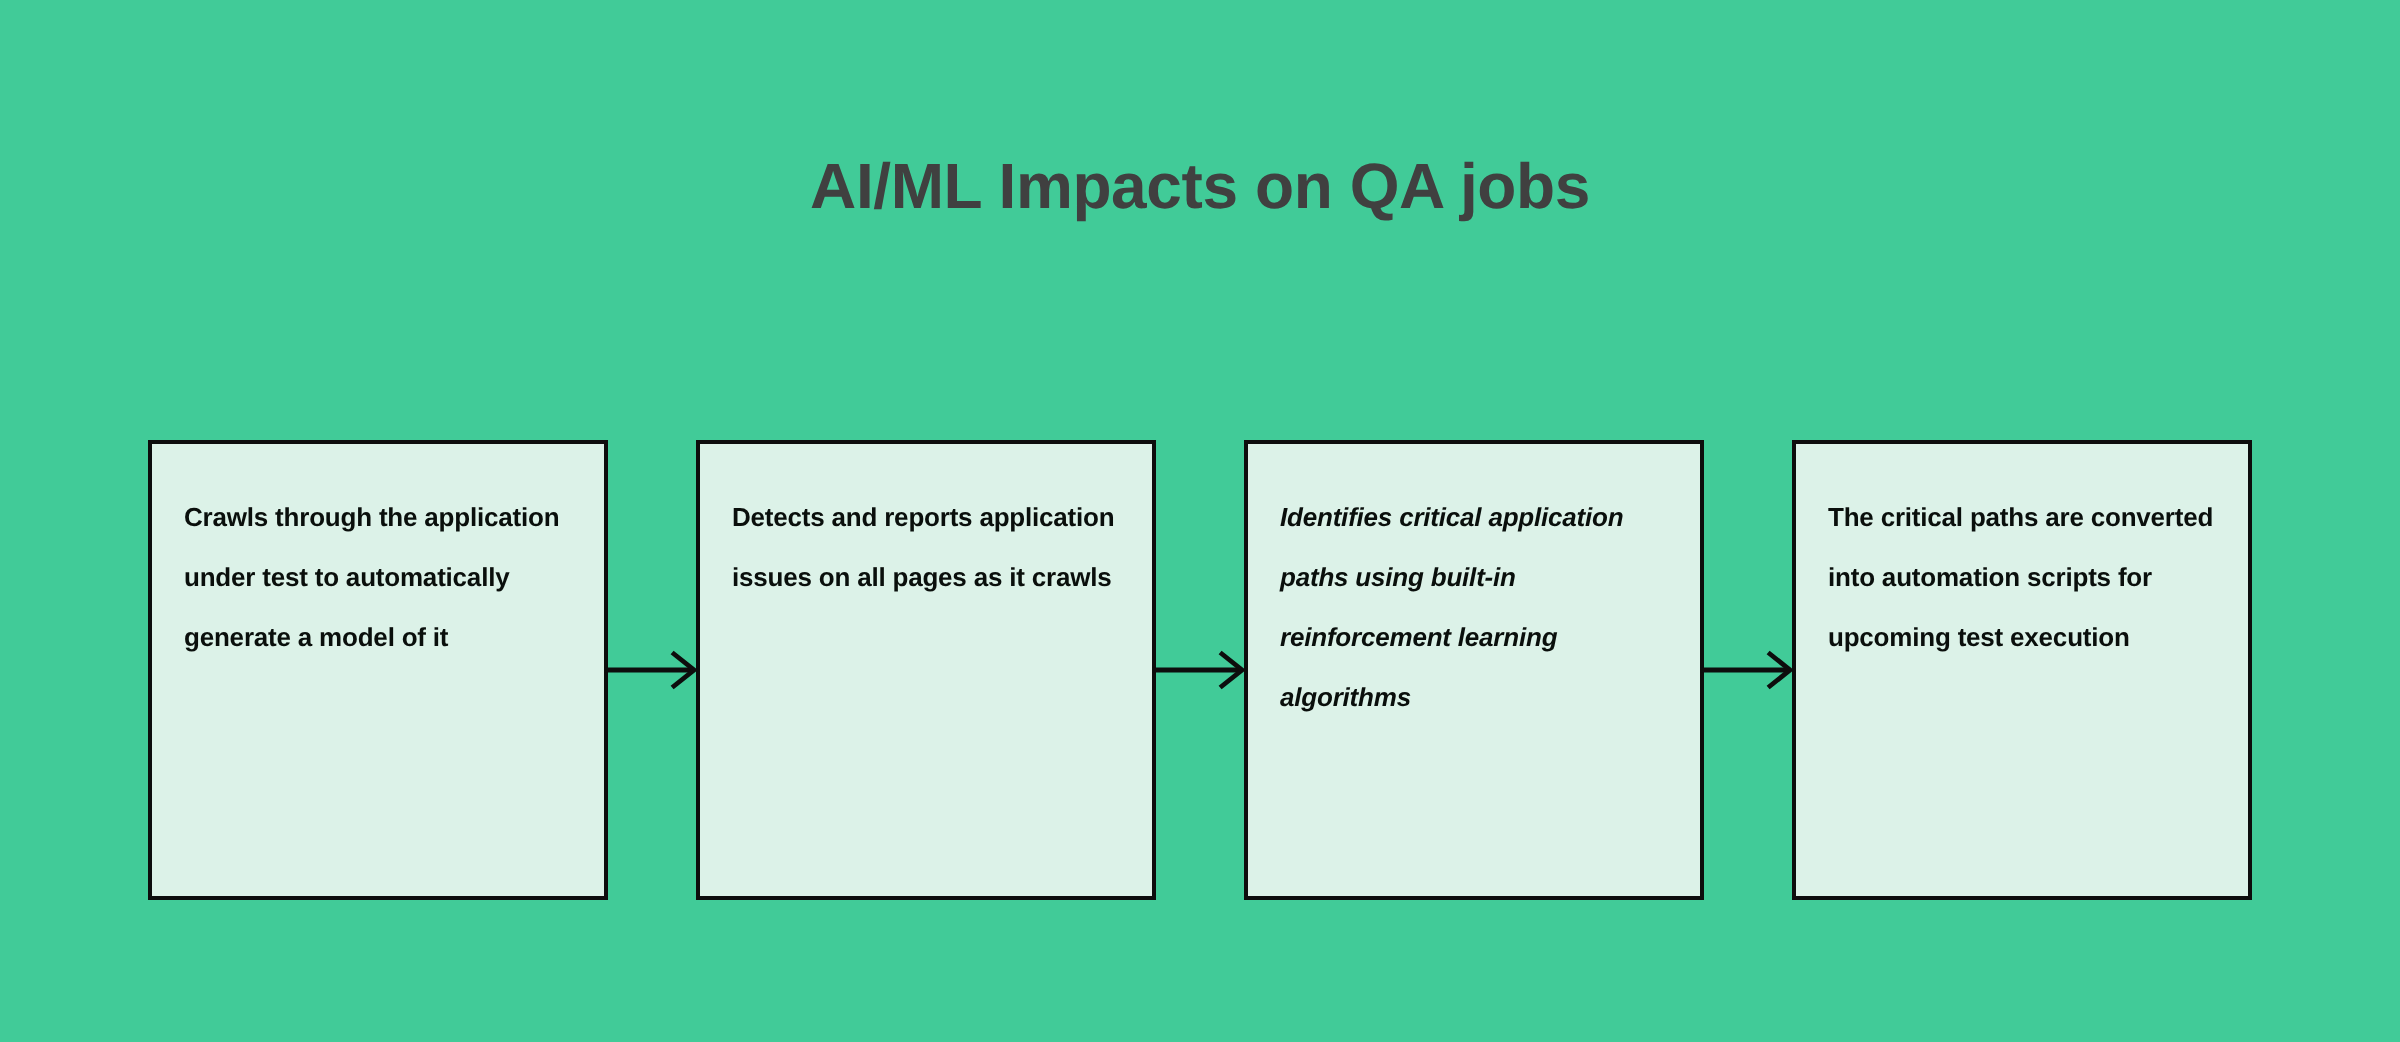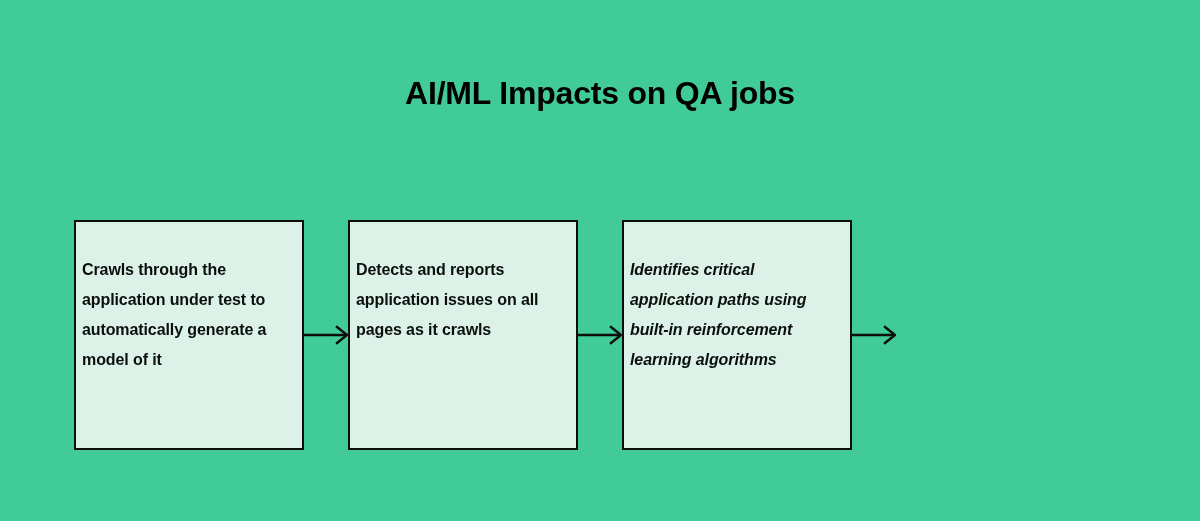--- a/index.html
+++ b/index.html
@@ -15,21 +15,21 @@
     position: relative;
   }
   #page-title {
     position: absolute;
     top: 72px;
     left: 0;
     width: 1200px;
     text-align: center;
     font-size: 32px;
     font-weight: bold;
-    color: #000000;
+    color: #404040;
     letter-spacing: -0.2px;
     line-height: 42px;
   }
   #flow {
     position: absolute;
     top: 220px;
     left: 74px;
     width: 1052px;
     height: 230px;
   }
@@ -42,30 +42,29 @@
     background: #dcf2e8;
     border: 2px solid #0d0d0d;
     border-radius: 0;
   }
   .step-0 { left: 0px; }
   .step-1 { left: 274px; }
   .step-2 { left: 548px; font-style: italic; }
   .step-3 { left: 822px; }
   .step-text {
     position: absolute;
-    left: 6px;
+    left: 16px;
     top: 22px;
     width: 196px;
-    font-size: 16px;
+    font-size: 13px;
     font-weight: bold;
     line-height: 30px;
     color: #0a0f0c;
     letter-spacing: -0.1px;
     white-space: pre-line;
-    margin-top: 11px;
   }
   .connector {
     position: absolute;
     top: 104px;
     width: 46px;
     height: 22px;
     overflow: visible;
   }
   .conn-0 { left: 228px; }
   .conn-1 { left: 502px; }
@@ -105,14 +104,17 @@
     <div class="step-text">Identifies critical application paths using built-in reinforcement learning algorithms</div>
   </div>
 
   <div class="connector conn-2">
     <svg width="46" height="22" viewBox="0 0 46 22">
       <line x1="0" y1="11" x2="44" y2="11" stroke="#0d0d0d" stroke-width="2.4"></line>
       <polyline points="35,3 45,11 35,19" fill="none" stroke="#0d0d0d" stroke-width="2.4" stroke-linecap="square" stroke-linejoin="miter"></polyline>
     </svg>
   </div>
 
+  <div class="step step-3">
+    <div class="step-text">The critical paths are converted into automation scripts for upcoming test execution</div>
+  </div>
 
 </div>
 
 </body></html>

